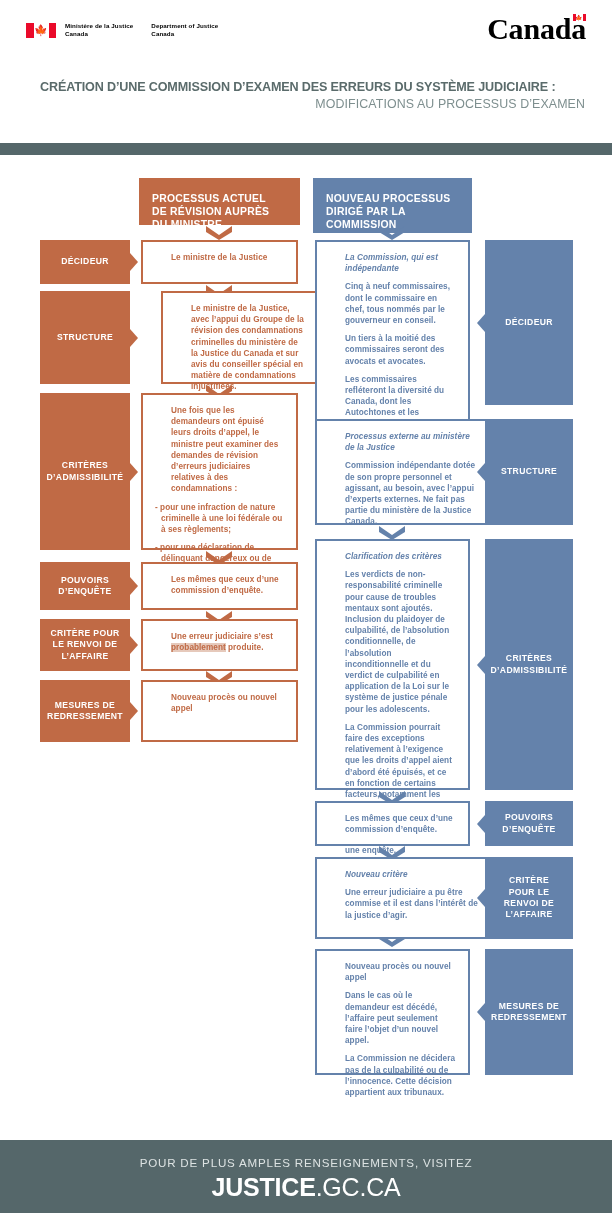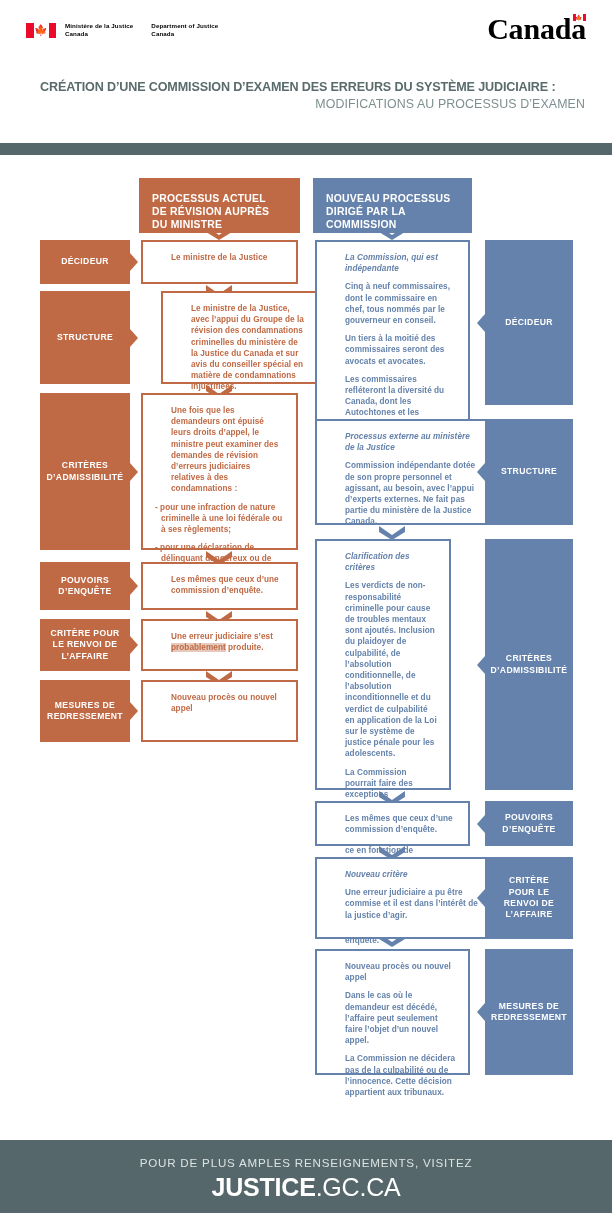--- a/index.html
+++ b/index.html
@@ -33,21 +33,21 @@
   #title .l1{font-size:12.6px;line-height:15px;font-weight:bold;color:#5A6B6B;
      letter-spacing:-0.15px;white-space:nowrap;}
   #title .l2{font-size:12.4px;line-height:15px;font-weight:normal;color:#7E8F8F;
      letter-spacing:.1px;margin-top:2px;text-align:right;}
 
   #band{left:0;top:143px;width:612px;height:12px;background:#55676A;}
 
   
   .colhead{color:#fff;font-size:10.4px;line-height:13px;font-weight:bold;
      letter-spacing:.25px;padding:14px 13px 0 13px;}
-  #head-left{left:139px;top:178px;width:161px;height:55px;background:#C06A45;}
+  #head-left{left:139px;top:178px;width:161px;height:47px;background:#C06A45;}
   #head-right{left:313px;top:178px;width:159px;height:55px;background:#6482AB;}
 
   
   .sidelabel{display:flex;align-items:center;color:#fff;font-weight:bold;
      font-size:8.6px;line-height:11.4px;letter-spacing:.35px;}
   .sidelabel span{display:block;}
   .left-label{background:#C06A45;justify-content:center;text-align:center;}
   .left-label .tip{position:absolute;left:100%;top:50%;transform:translateY(-50%);
      width:0;height:0;border-top:9px solid transparent;border-bottom:9px solid transparent;
      border-left:8px solid #C06A45;}
@@ -277,21 +277,21 @@
   </div>
 </div>
 
 <div class="abs box box-right" style="left:315px;top:419px;width:177px;height:106px;">
   <div class="inner">
     <p class="it">Processus externe au ministère de la Justice</p>
     <p>Commission indépendante dotée de son propre personnel et agissant, au besoin, avec l’appui d’experts externes. Ne fait pas partie du ministère de la Justice Canada.</p>
   </div>
 </div>
 
-<div class="abs box box-right" style="left:315px;top:539px;width:136px;height:251px;">
+<div class="abs box box-right" style="left:315px;top:539px;width:155px;height:251px;">
   <div class="inner">
     <p class="it">Clarification des critères</p>
     <p>Les verdicts de non-responsabilité criminelle pour cause de troubles mentaux sont ajoutés. Inclusion du plaidoyer de culpabilité, de l’absolution conditionnelle, de l’absolution inconditionnelle et du verdict de culpabilité en application de la Loi sur le système de justice pénale pour les adolescents.</p>
     <p>La Commission pourrait faire des exceptions relativement à l’exigence que les droits d’appel aient d’abord été épuisés, et ce en fonction de certains facteurs, notamment les raisons pour lesquelles la cause n’a pas été portée en appel et la question de savoir si l’affaire nécessite une enquête.</p>
   </div>
 </div>
 
 <div class="abs box box-right" style="left:315px;top:801px;width:155px;height:45px;">
   <div class="inner">
       <p>Les mêmes que ceux d’une commission d’enquête.</p>

